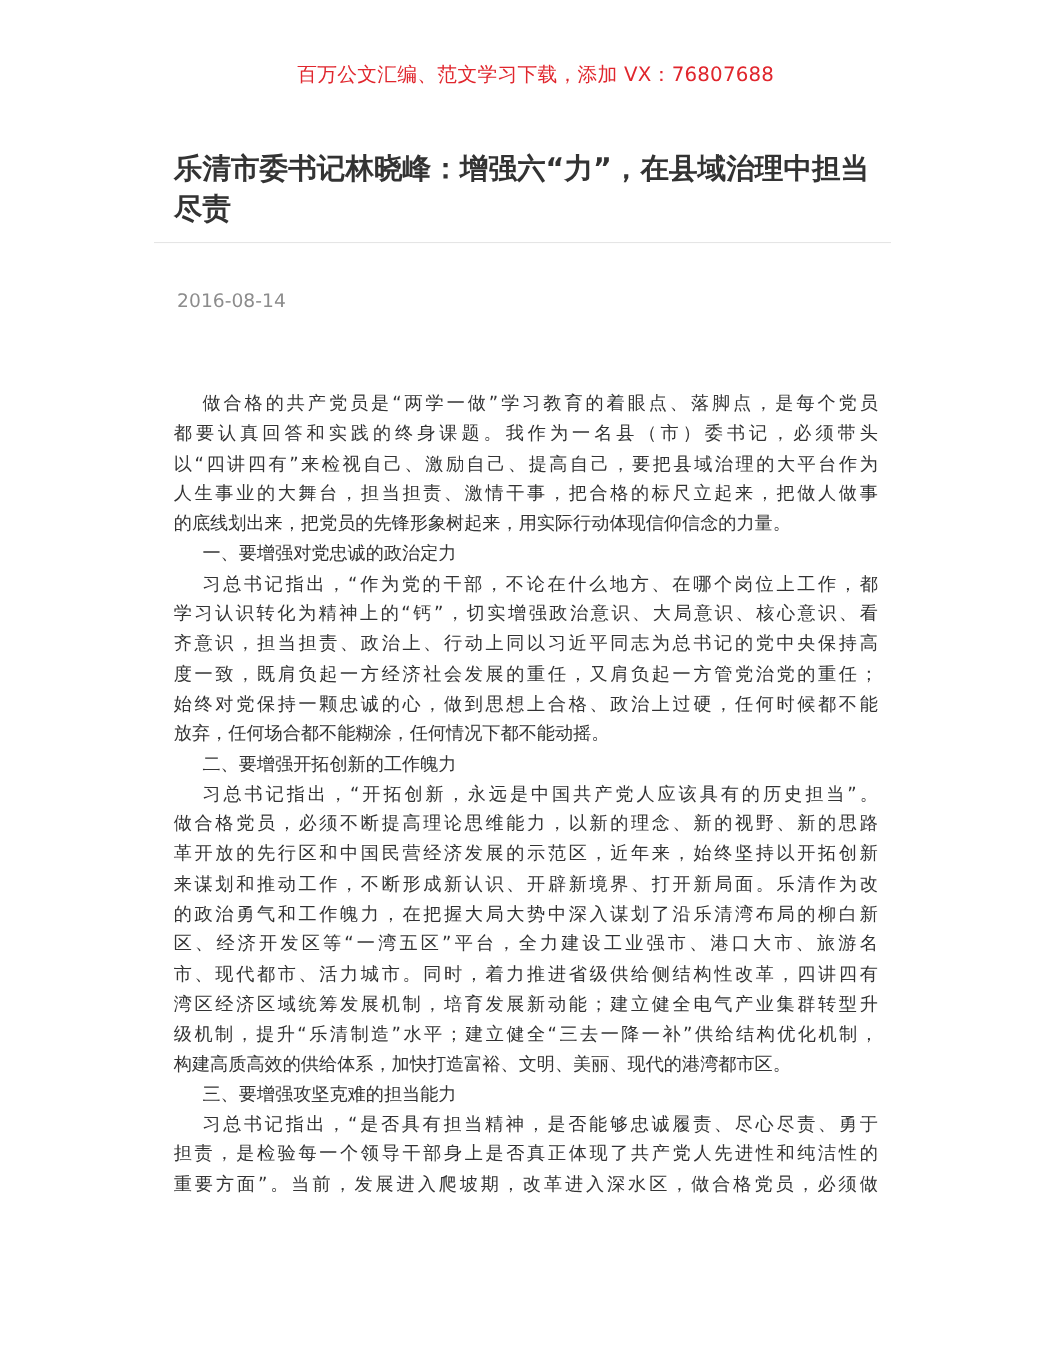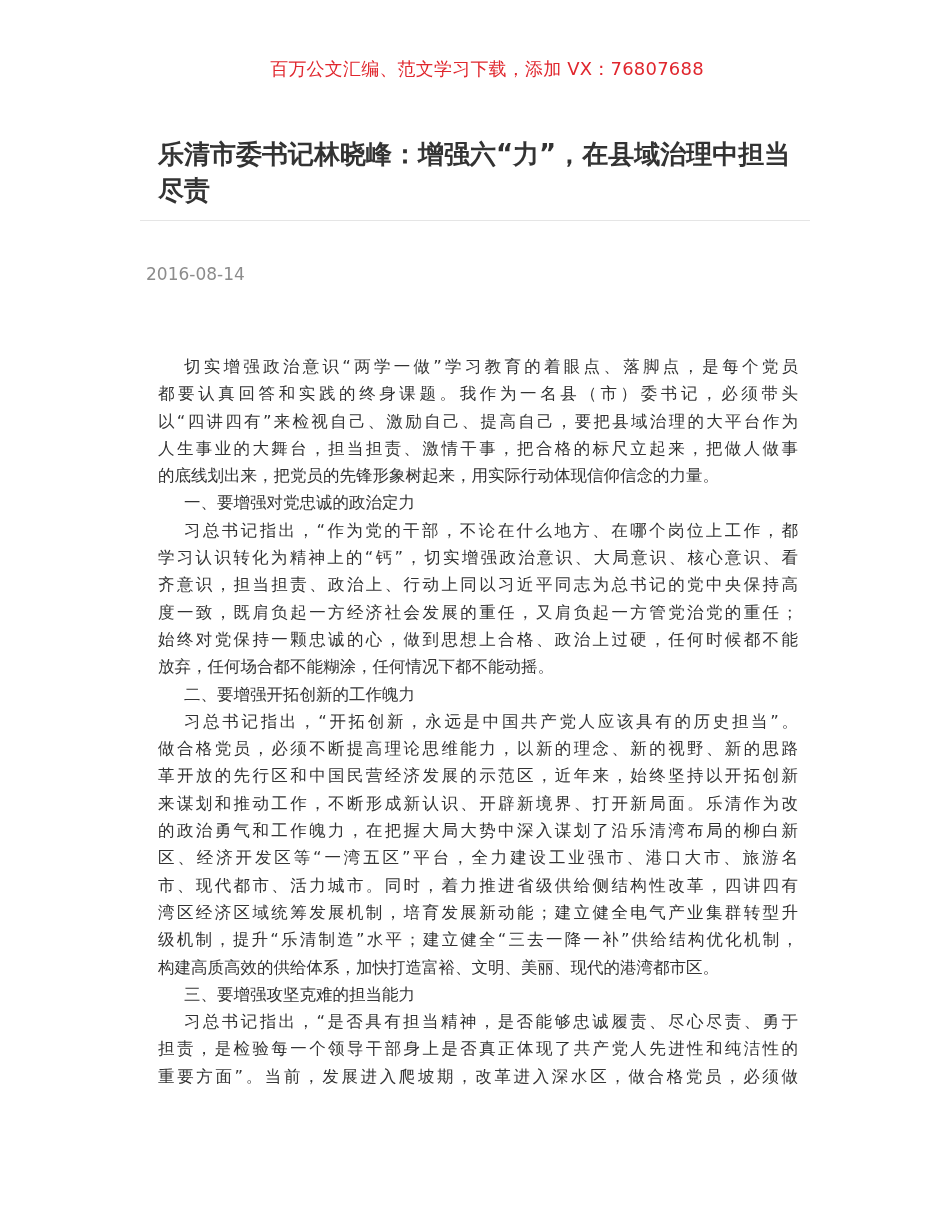--- a/index.html
+++ b/index.html
@@ -3,21 +3,21 @@
 <meta charset="utf-8">
 <style>
   html, body { margin: 0; padding: 0; background: #ffffff; }
   body { width: 950px; height: 1230px; position: relative; overflow: hidden;
          font-family: "DejaVu Sans", "Liberation Sans", sans-serif; }
   .banner { position: absolute; top: 56px; left: 12px; width: 950px; text-align: center;
             color: #e0262d; font-size: 18px; line-height: 26px; letter-spacing: 0.2px; }
   .title { position: absolute; top: 136px; left: 158px; width: 640px;
            font-size: 26px; line-height: 36px; color: #333333; font-weight: bold; margin: 0; }
   .divider { position: absolute; top: 220px; left: 140px; width: 670px; height: 1px; background: #e5e5e5; }
-  .date { position: absolute; top: 262px; left: 146px; font-size: 17px; line-height: 24px; color: #8c8c8c; }
+  .date { position: absolute; top: 262px; left: 161px; font-size: 17px; line-height: 24px; color: #8c8c8c; }
   .content { position: absolute; top: 353px; left: 158px; width: 640px; }
   .line { display: block; height: 27.3px; line-height: 27.3px; font-size: 16.5px; color: #333333;
           white-space: nowrap; text-align: justify; text-align-last: justify; }
   .line.last { text-align-last: left; }
   .line.indent { padding-left: 26px; }
   .line.heading { text-align-last: left; }
 </style>
 </head>
 <body>
 
@@ -26,21 +26,21 @@
 <h1 class="title">
   <span style="display:block">乐清市委书记林晓峰：增强六“力”，在县域治理中担当</span>
   <span style="display:block">尽责</span>
 </h1>
 
 <div class="divider"></div>
 
 <div class="date">2016-08-14</div>
 
 <div class="content">
-  <span class="line indent">切实增强政治意识“两学一做”学习教育的着眼点、落脚点，是每个党员</span>
+  <span class="line indent">做合格的共产党员是“两学一做”学习教育的着眼点、落脚点，是每个党员</span>
   <span class="line">都要认真回答和实践的终身课题。我作为一名县（市）委书记，必须带头</span>
   <span class="line">以“四讲四有”来检视自己、激励自己、提高自己，要把县域治理的大平台作为</span>
   <span class="line">人生事业的大舞台，担当担责、激情干事，把合格的标尺立起来，把做人做事</span>
   <span class="line last">的底线划出来，把党员的先锋形象树起来，用实际行动体现信仰信念的力量。</span>
   <span class="line indent heading">一、要增强对党忠诚的政治定力</span>
   <span class="line indent">习总书记指出，“作为党的干部，不论在什么地方、在哪个岗位上工作，都</span>
   <span class="line">学习认识转化为精神上的“钙”，切实增强政治意识、大局意识、核心意识、看</span>
   <span class="line">齐意识，担当担责、政治上、行动上同以习近平同志为总书记的党中央保持高</span>
   <span class="line">度一致，既肩负起一方经济社会发展的重任，又肩负起一方管党治党的重任；</span>
   <span class="line">始终对党保持一颗忠诚的心，做到思想上合格、政治上过硬，任何时候都不能</span>

